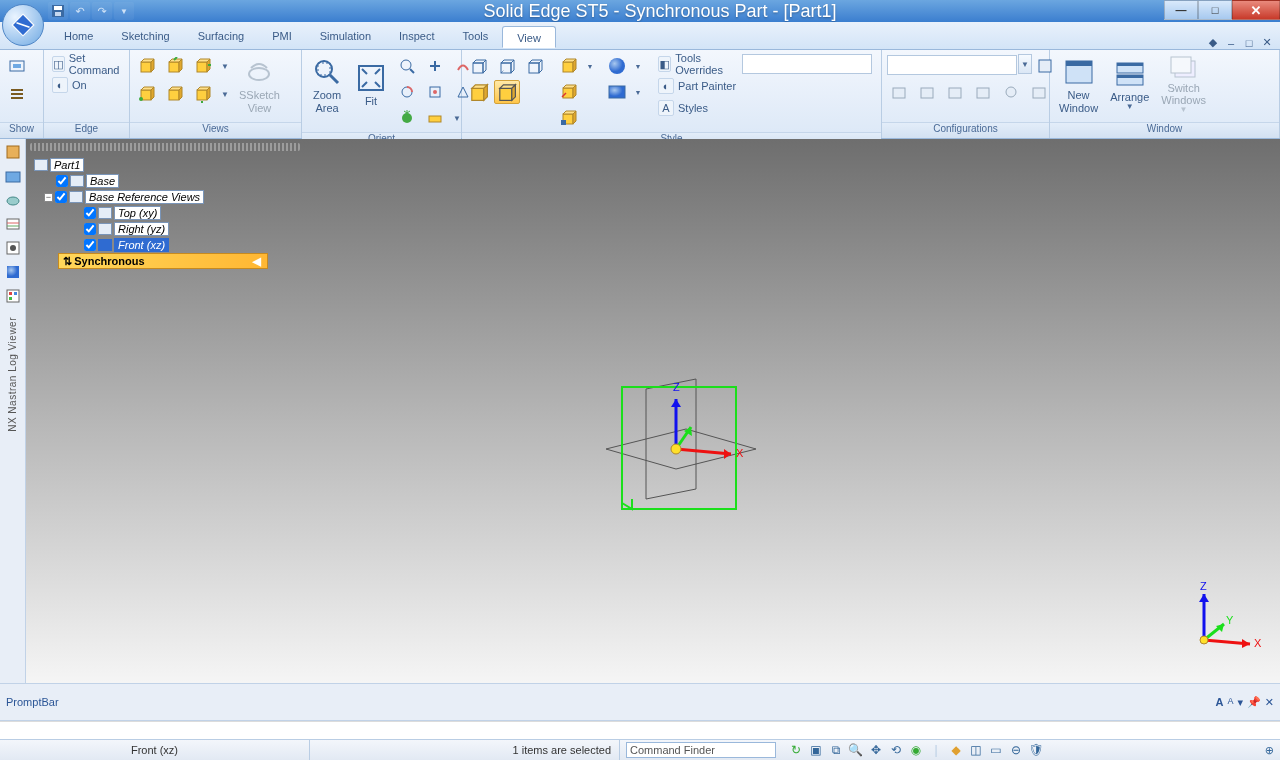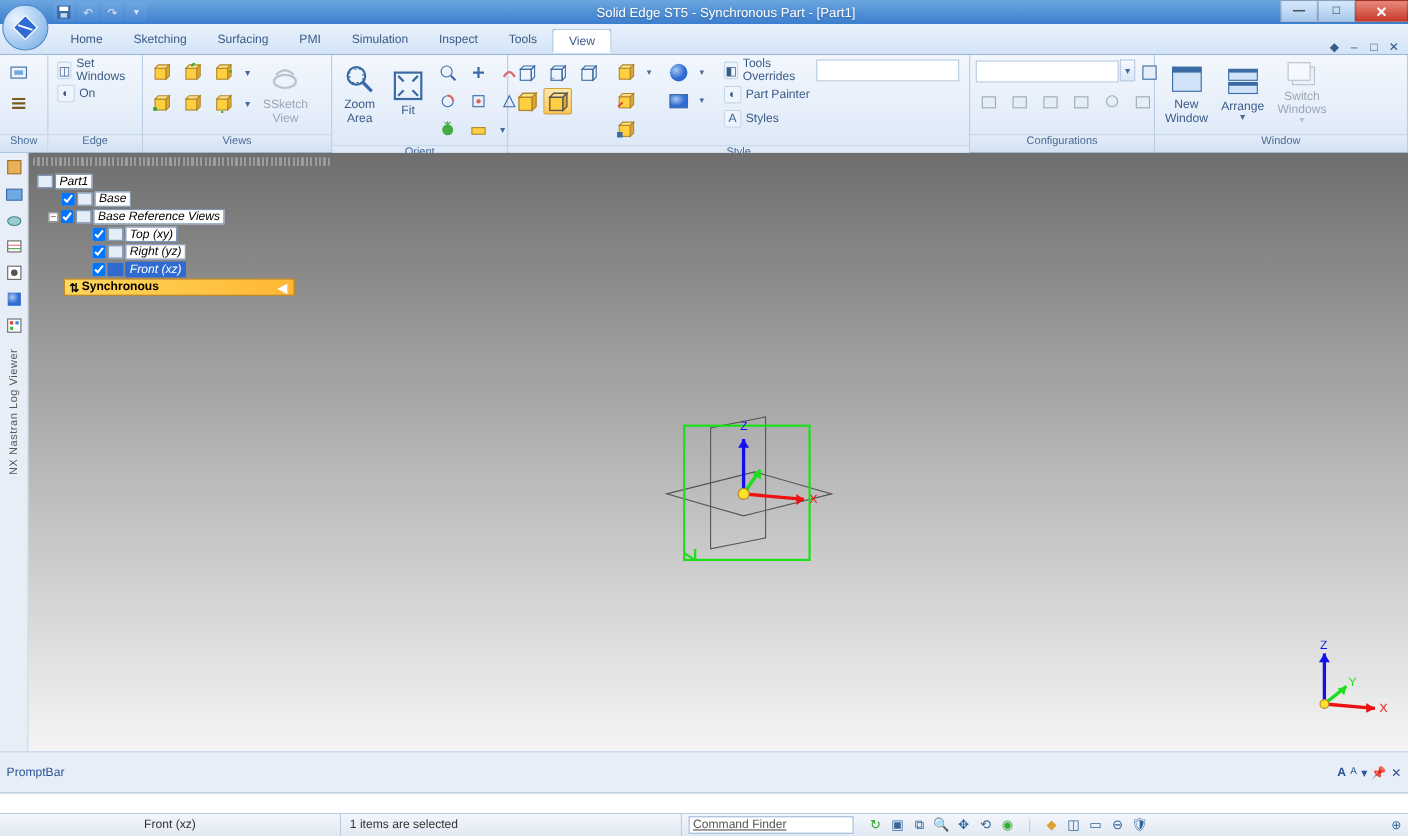--- a/index.html
+++ b/index.html
@@ -2,21 +2,21 @@
 <html><head>
 <meta charset="utf-8">
 <style>
 * { box-sizing: border-box; margin: 0; padding: 0; font-family: "Segoe UI", Tahoma, sans-serif; font-size: 11px; }
 html,body { width:1280px; height:760px; overflow:hidden; background:#fff; }
 
 
 .titlebar { height:22px; background:linear-gradient(#6ba6e0,#3b7ecf); display:flex; align-items:center; color:#fff; position:relative; }
 .titlebar .qat { display:flex; align-items:center; gap:2px; padding-left:48px; height:100%; }
 .titlebar .qat-item { width:20px; height:18px; background:rgba(255,255,255,0.05); border-radius:2px; display:flex; align-items:center; justify-content:center; }
-.titlebar .title { position:absolute; left:0; right:0; text-align:center; pointer-events:none; font-size:12px; text-shadow:0 1px 2px rgba(0,0,0,.3);padding-left:40px;}
+.titlebar .title { position:absolute; left:0; right:0; text-align:center; pointer-events:none; font-size:18px; text-shadow:0 1px 2px rgba(0,0,0,.3);padding-left:40px;}
 .titlebar .winbtns { margin-left:auto; display:flex; height:100%; }
 .titlebar .winbtn { width:34px; height:20px; margin-top:0; display:flex; align-items:center; justify-content:center; border:1px solid rgba(0,0,0,.2);}
 .titlebar .winbtn.min,.titlebar .winbtn.max{ background:linear-gradient(#d9e9fb,#a7c9ef);}
 .titlebar .winbtn.close{ background:linear-gradient(#e98a7d,#c83a2a); width:48px;}
 .titlebar .winbtn span{ color:#333; font-weight:bold; }
 .titlebar .winbtn.close span{ color:#fff; font-size:13px;}
 
 
 .tabrow { height:28px; background:linear-gradient(#e9f1fb,#d3e4f7); border-bottom:1px solid #9ab8db; display:flex; align-items:flex-end; position:relative;}
 .appbtn { position:absolute; left:2px; top:-18px; width:42px; height:42px; border-radius:50%; background:radial-gradient(circle at 30% 30%, #eaf4ff, #6fa9e3); border:1px solid #4f86c6; display:flex; align-items:center; justify-content:center; z-index:10;}
@@ -73,22 +73,22 @@
 .triad{ position:absolute; right:18px; bottom:64px; width:70px; height:70px;}
 
 
 .prompt{ position:absolute; left:0; right:0; bottom:21px; height:38px; background:#e8eef7; border-top:1px solid #c1d2e7; border-bottom:1px solid #c1d2e7; display:flex; align-items:center; color:#2b5596; padding:0 6px;}
 .prompt .picons{ margin-left:auto; display:flex; gap:4px; color:#2b5596;}
 .prompt .picons span{ font-size:11px;}
 .prompt-input{ position:absolute; left:0; right:0; bottom:0; height:21px; background:#fff; border-top:1px solid #dcdcdc;}
 
 
 .status{ position:absolute; left:0; right:0; bottom:0; height:21px; background:linear-gradient(#f3f6fb,#e2e9f3); border-top:1px solid #b9cde4; display:flex; align-items:center; color:#333;}
-.status .cell{ border-right:1px solid #b9cde4; height:100%; display:flex; align-items:center; justify-content:flex-start; padding:0 8px;}
-.status .cmdfinder{ flex:0 0 140px; background:#fff; border:1px solid #9ab8db; height:16px; margin:14px 4px; padding:0 3px; color:#555;text-decoration:underline;}
+.status .cell{ border-right:1px solid #b9cde4; height:100%; display:flex; align-items:center; justify-content:flex-end; padding:0 8px;}
+.status .cmdfinder{ flex:0 0 140px; background:#fff; border:1px solid #9ab8db; height:16px; margin:14px 4px; padding:0 3px; color:#555;}
 .status .sicons{ display:flex; gap:4px; padding:0 6px; align-items:center;}
 .status .sicons span{ width:16px; height:16px; display:inline-flex; align-items:center; justify-content:center; font-size:12px;}
 </style>
 </head>
 <body>
 
 <div class="titlebar">
   <div class="qat">
     <div class="qat-item">
       <svg width="14" height="14">
@@ -165,21 +165,21 @@
         </div>
     </div>
     <div class="group-label">Show</div>
   </div>
 
   <div class="group" style="width:86px">
     <div class="group-body">
         <div class="smallcol">
       <div class="smallbtn">
             <span class="sico">◫</span>
-            <span>Set Windows</span>
+            <span>Set Command</span>
           </div>
       <div class="smallbtn">
             <span class="sico">◐</span>
             <span>On</span>
           </div>
     </div>
       </div>
     <div class="group-label">Edge</div>
   </div>
 

